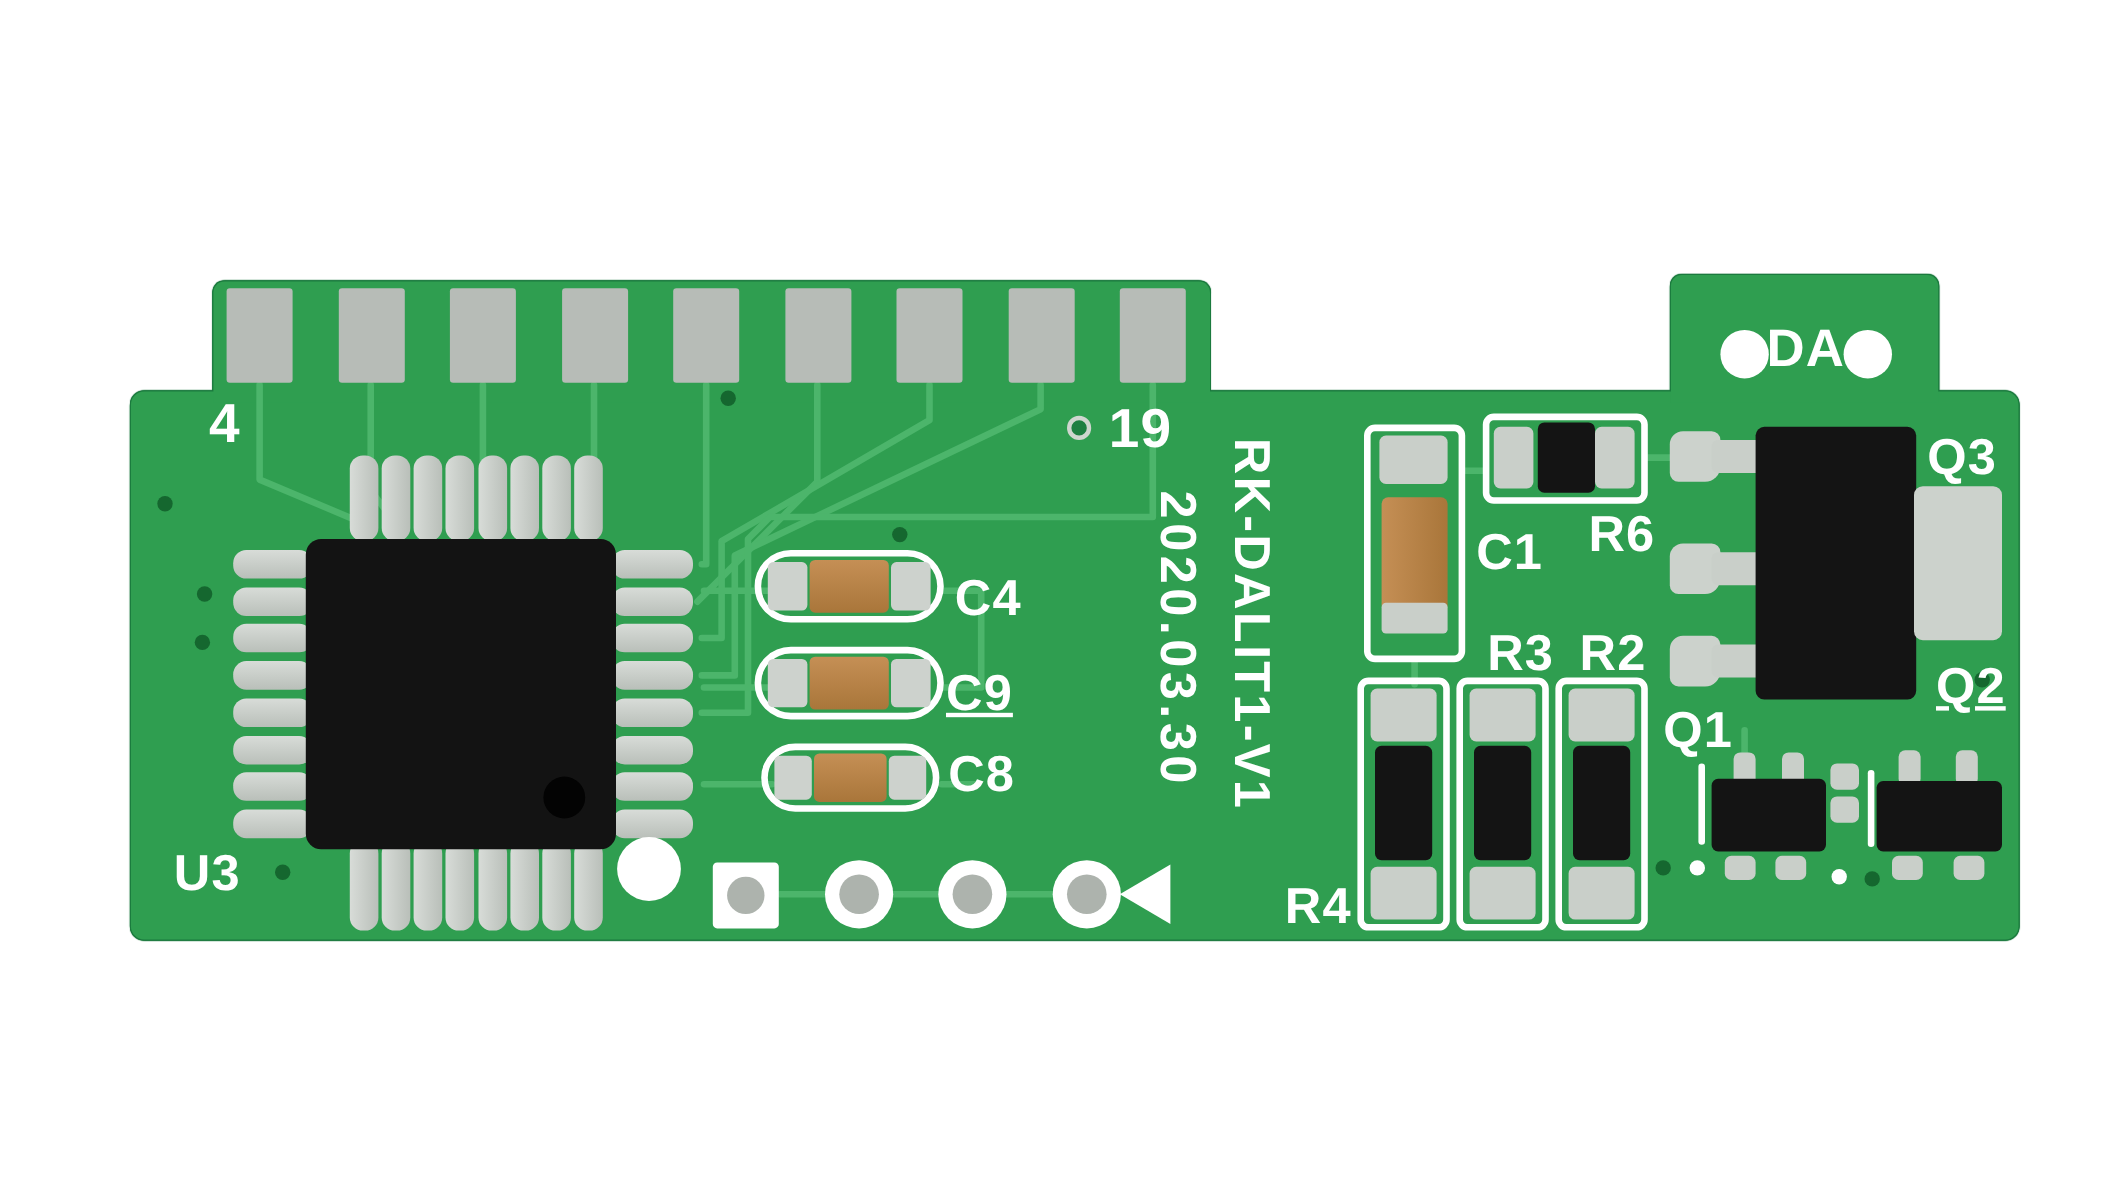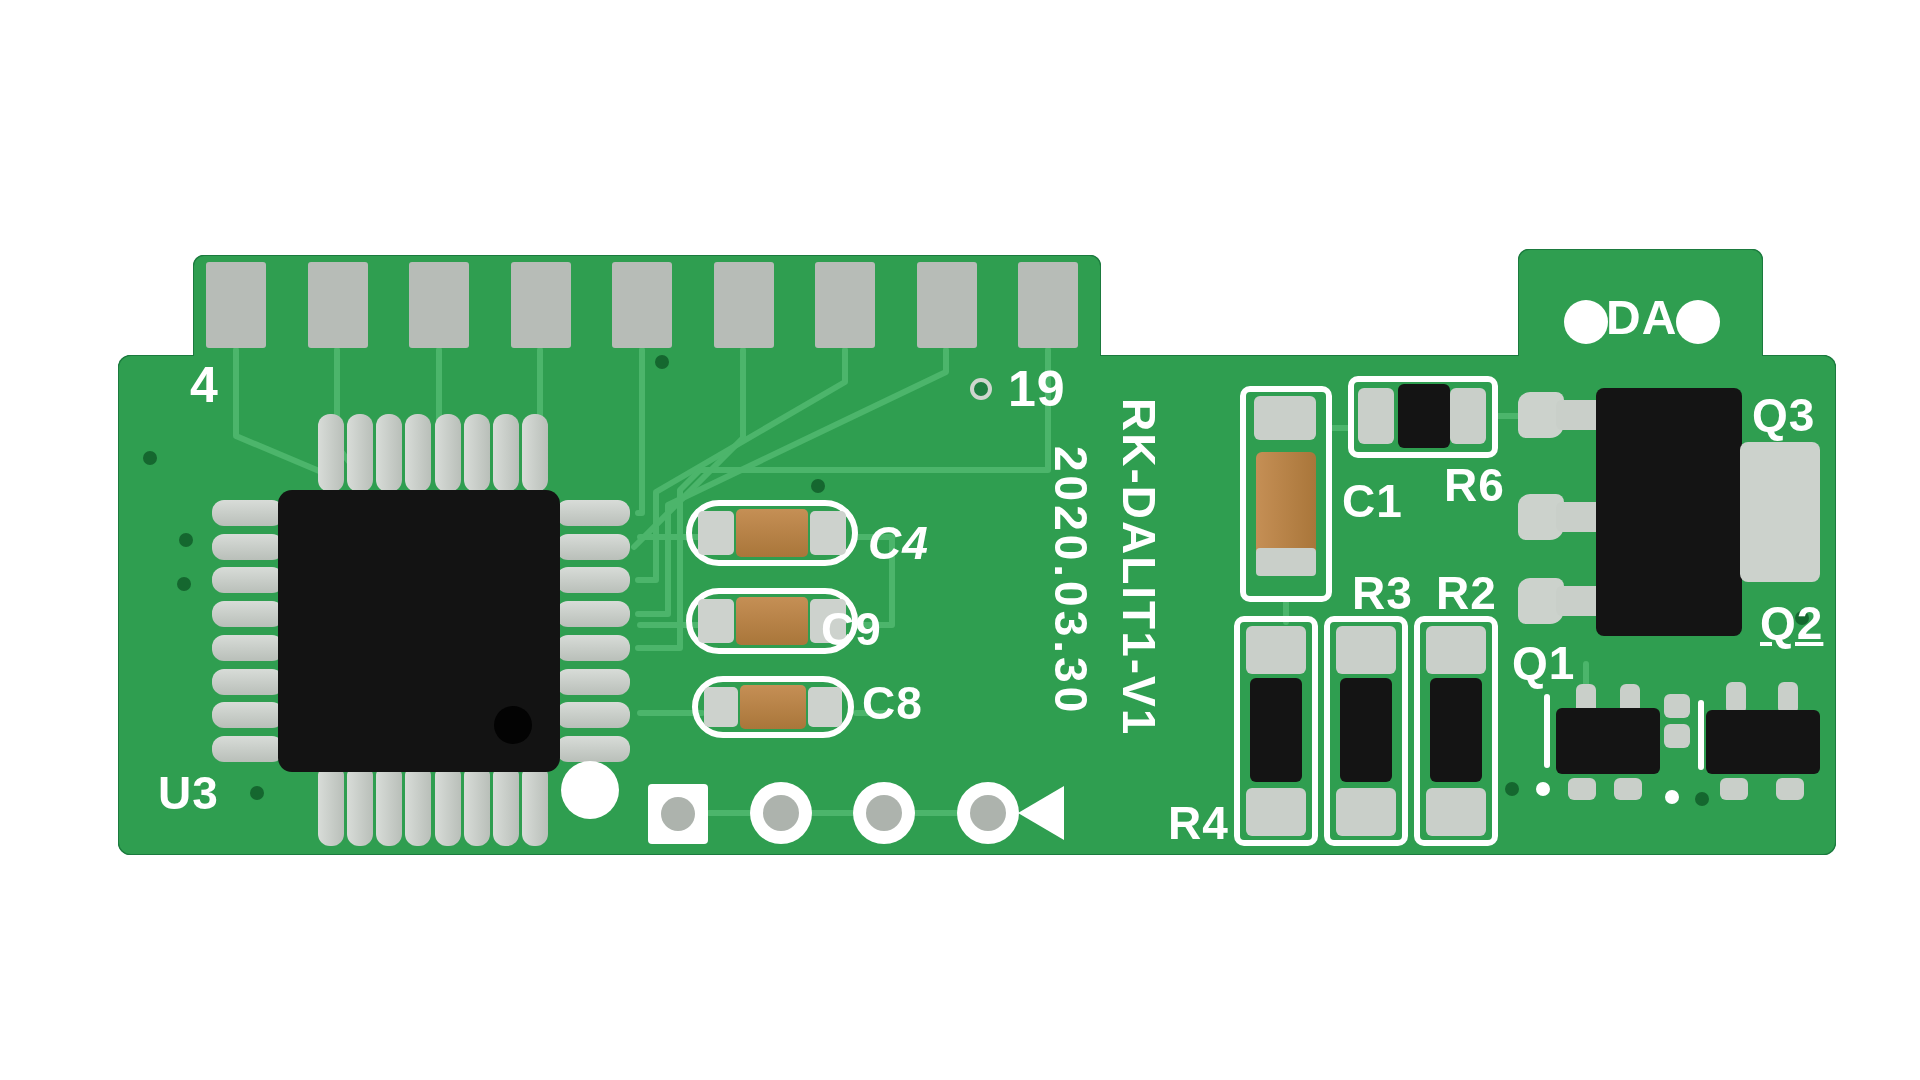--- a/index.html
+++ b/index.html
@@ -180,28 +180,28 @@
     </div>
     <span class="silk" style="left:158px; top:766px;text-align:center;">U3</span>
 
     <div class="fiducial"></div>
 
     <div class="cap" style="left:686px; top:500px; width:172px; height:66px;">
       <div class="cap-end" style="left:6px; top:5px; width:36px; height:44px;"></div>
       <div class="cap-end" style="right:6px; top:5px; width:36px; height:44px;"></div>
       <div class="cap-tan" style="left:44px; top:3px; width:72px; height:48px;"></div>
     </div>
-    <span class="silk" style="left:868px; top:516px;font-style:italic;">C4</span>
+    <span class="silk" style="left:868px; top:516px;">C4</span>
 
     <div class="cap" style="left:686px; top:588px; width:172px; height:66px;">
       <div class="cap-end" style="left:6px; top:5px; width:36px; height:44px;"></div>
       <div class="cap-end" style="right:6px; top:5px; width:36px; height:44px;"></div>
       <div class="cap-tan" style="left:44px; top:3px; width:72px; height:48px;"></div>
     </div>
-    <span class="silk" style="left:821px; top:602px;">C9</span>
+    <span class="silk" style="left:860px; top:602px;text-decoration:underline;">C9</span>
 
     <div class="cap" style="left:692px; top:676px; width:162px; height:62px;">
       <div class="cap-end" style="left:6px; top:5px; width:34px; height:40px;"></div>
       <div class="cap-end" style="right:6px; top:5px; width:34px; height:40px;"></div>
       <div class="cap-tan" style="left:42px; top:3px; width:66px; height:44px;"></div>
     </div>
     <span class="silk" style="left:862px; top:676px;">C8</span>
 
     <span class="vtext" style="left:1112px; top:398px;">RK-DALIT1-V1</span>
     <span class="vtext" style="left:1044px; top:446px; letter-spacing:4px;">2020.03.30</span>

